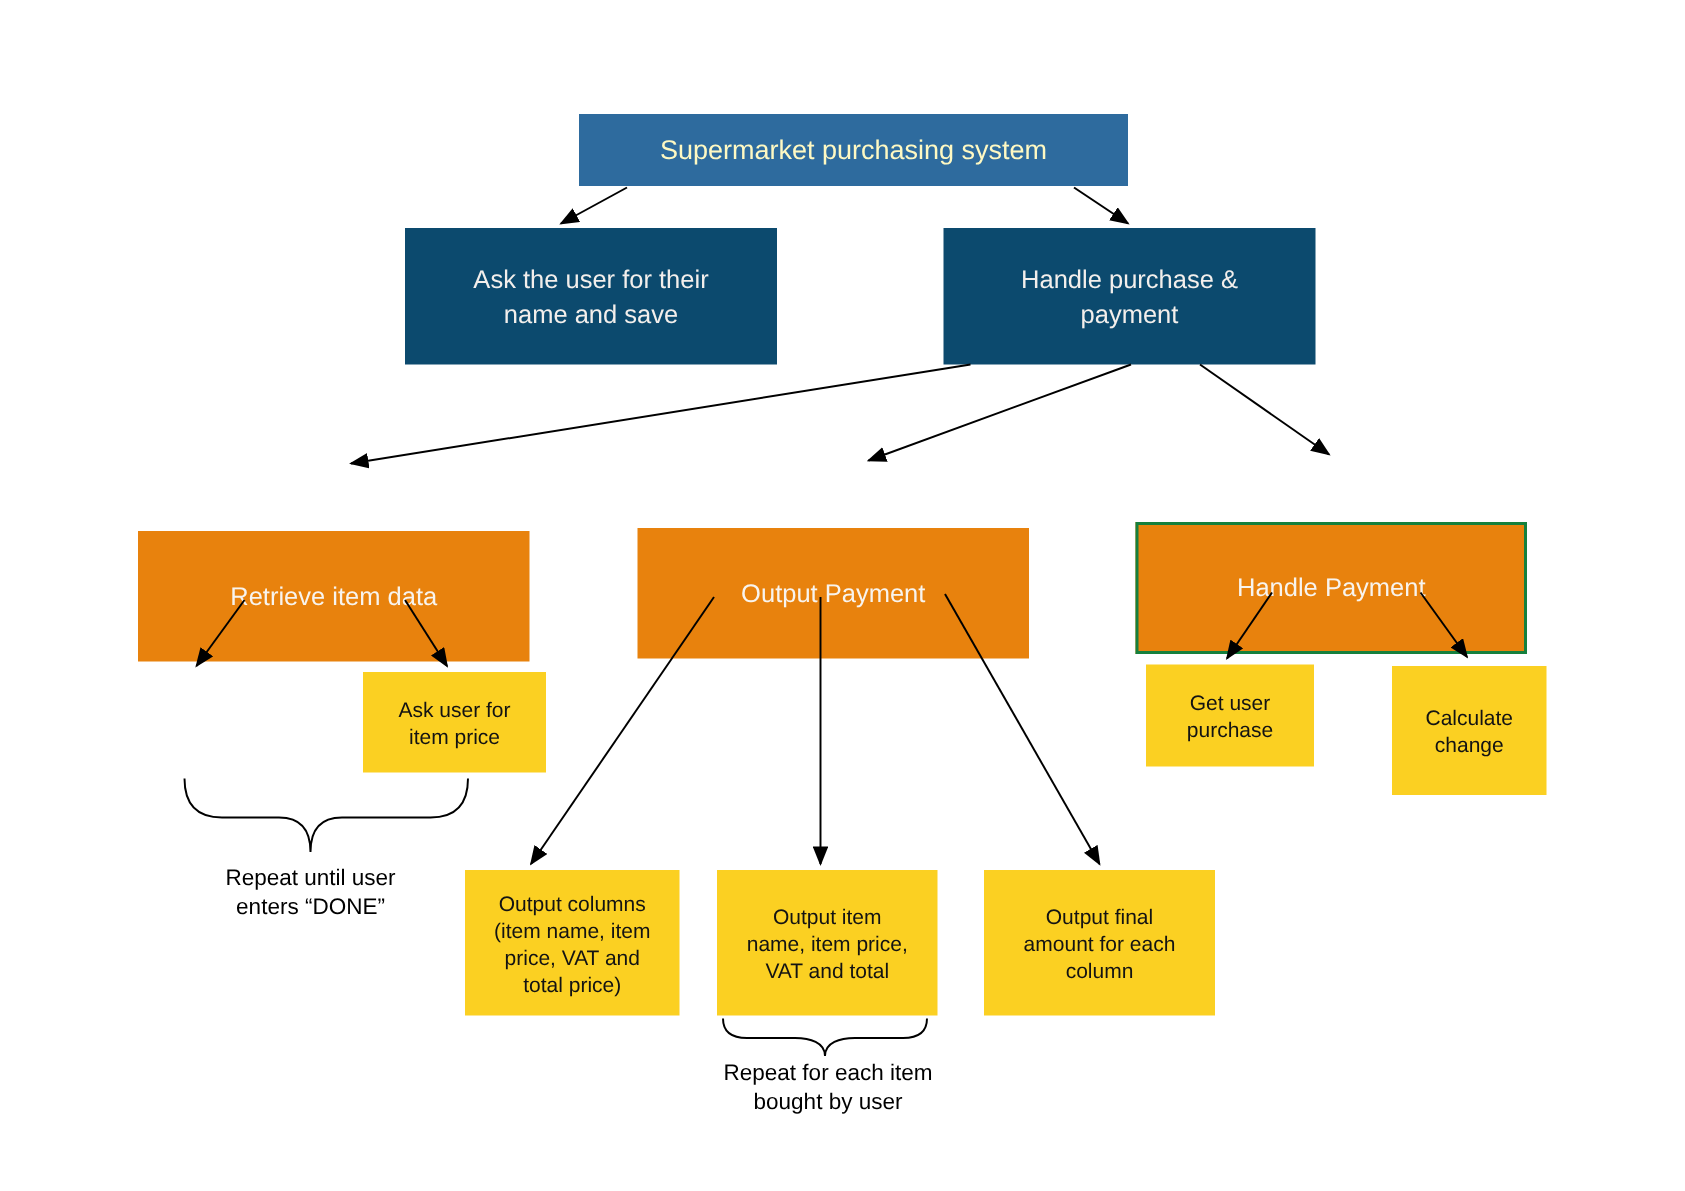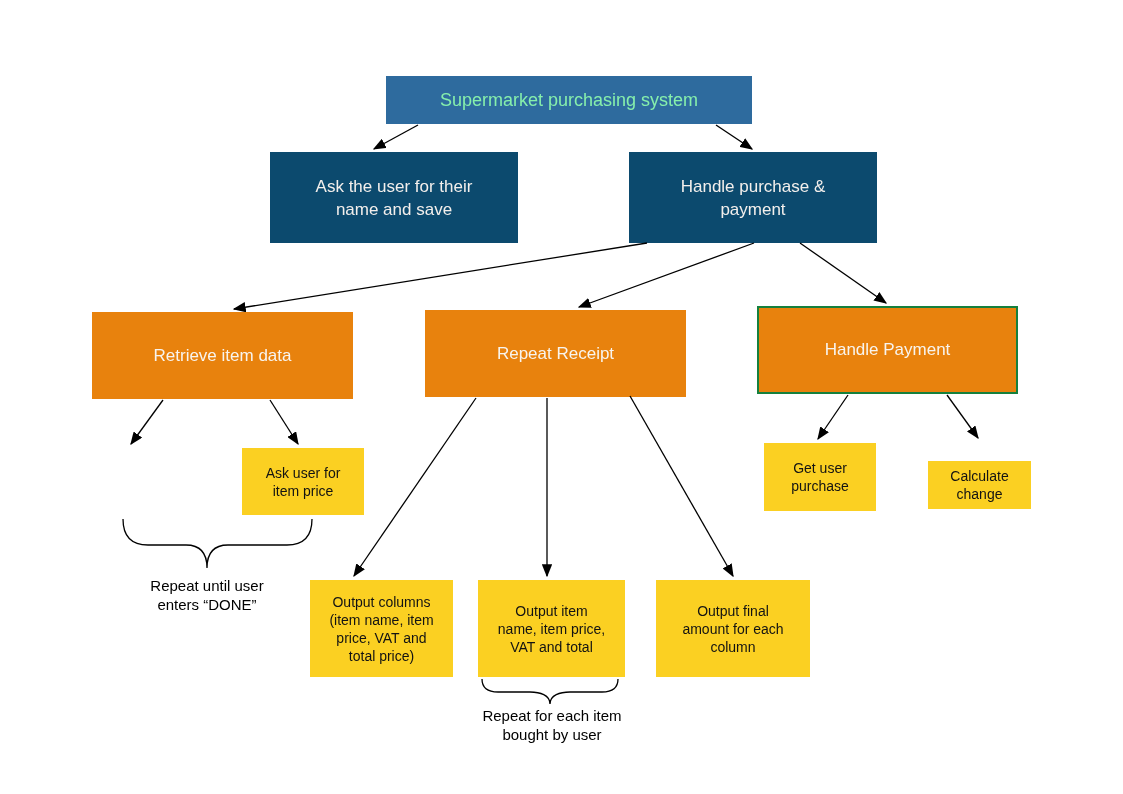--- a/index.html
+++ b/index.html
@@ -13,40 +13,40 @@
   }
   .node {
     position: absolute;
     display: flex;
     align-items: center;
     justify-content: center;
     text-align: center;
     box-sizing: border-box;
   }
   .node .lbl { white-space: pre-line; }
-  .blue   { background: #2e6b9e; color: #86efac; font-size: 18px; line-height: 23px; }
+  .blue   { background: #2e6b9e; color: #fef9c3; font-size: 18px; line-height: 23px; }
   .red    { background: #0c4a6e; color: #f3efec; font-size: 17px; line-height: 23px; }
-  .orange { background: #e8820d; color: #f8f4ee; font-size: 17px; line-height: 22px; }
+  .orange { background: #e8820d; color: #f8f4ee; font-size: 17px; line-height: 22px; margin-top: 42px; }
   .orange.bordered { border: 2px solid #15803d; }
   .yellow { background: #fbd022; color: #131313; font-size: 14px; line-height: 18px; }
 
   
   #n-root             { left: 386px; top:  76px; width: 366px; height: 48px; }
   #n-ask-name         { left: 270px; top: 152px; width: 248px; height: 91px; }
   #n-handle-purchase  { left: 629px; top: 152px; width: 248px; height: 91px; }
   #n-retrieve         { left:  92px; top: 312px; width: 261px; height: 87px; }
   #n-receipt          { left: 425px; top: 310px; width: 261px; height: 87px; }
   #n-payment          { left: 757px; top: 306px; width: 261px; height: 88px; }
   #n-ask-item-name    { left:  65px; top: 448px; width: 113px; height: 67px; }
   #n-ask-item-price   { left: 242px; top: 448px; width: 122px; height: 67px; }
   #n-output-columns   { left: 310px; top: 580px; width: 143px; height: 97px; }
   #n-output-item      { left: 478px; top: 580px; width: 147px; height: 97px; }
   #n-output-final     { left: 656px; top: 580px; width: 154px; height: 97px; }
   #n-get-payment      { left: 764px; top: 443px; width: 112px; height: 68px; }
-  #n-calc-change      { left: 928px; top: 461px; width: 103px; height: 48px; }
+  #n-calc-change      { left: 928px; top: 444px; width: 103px; height: 86px; }
 
   .annotation {
     position: absolute;
     text-align: center;
     color: #000000;
     font-size: 15px;
     line-height: 19px;
     white-space: pre-line;
   }
   #a-repeat-done  { left: 117px; top: 576px; width: 180px; }
@@ -74,21 +74,21 @@
   </div>
   <div class="node red" id="n-handle-purchase">
     <span class="lbl">Handle purchase &amp;
 payment</span>
   </div>
 
   <div class="node orange" id="n-retrieve">
     <span class="lbl">Retrieve item data</span>
   </div>
   <div class="node orange" id="n-receipt">
-    <span class="lbl">Repeat Receipt</span>
+    <span class="lbl">Output Payment</span>
   </div>
   <div class="node orange bordered" id="n-payment">
     <span class="lbl">Handle Payment</span>
   </div>
 
   <div class="node yellow" id="n-ask-item-price">
     <span class="lbl">Ask user for
 item price</span>
   </div>
   <div class="node yellow" id="n-output-columns">

